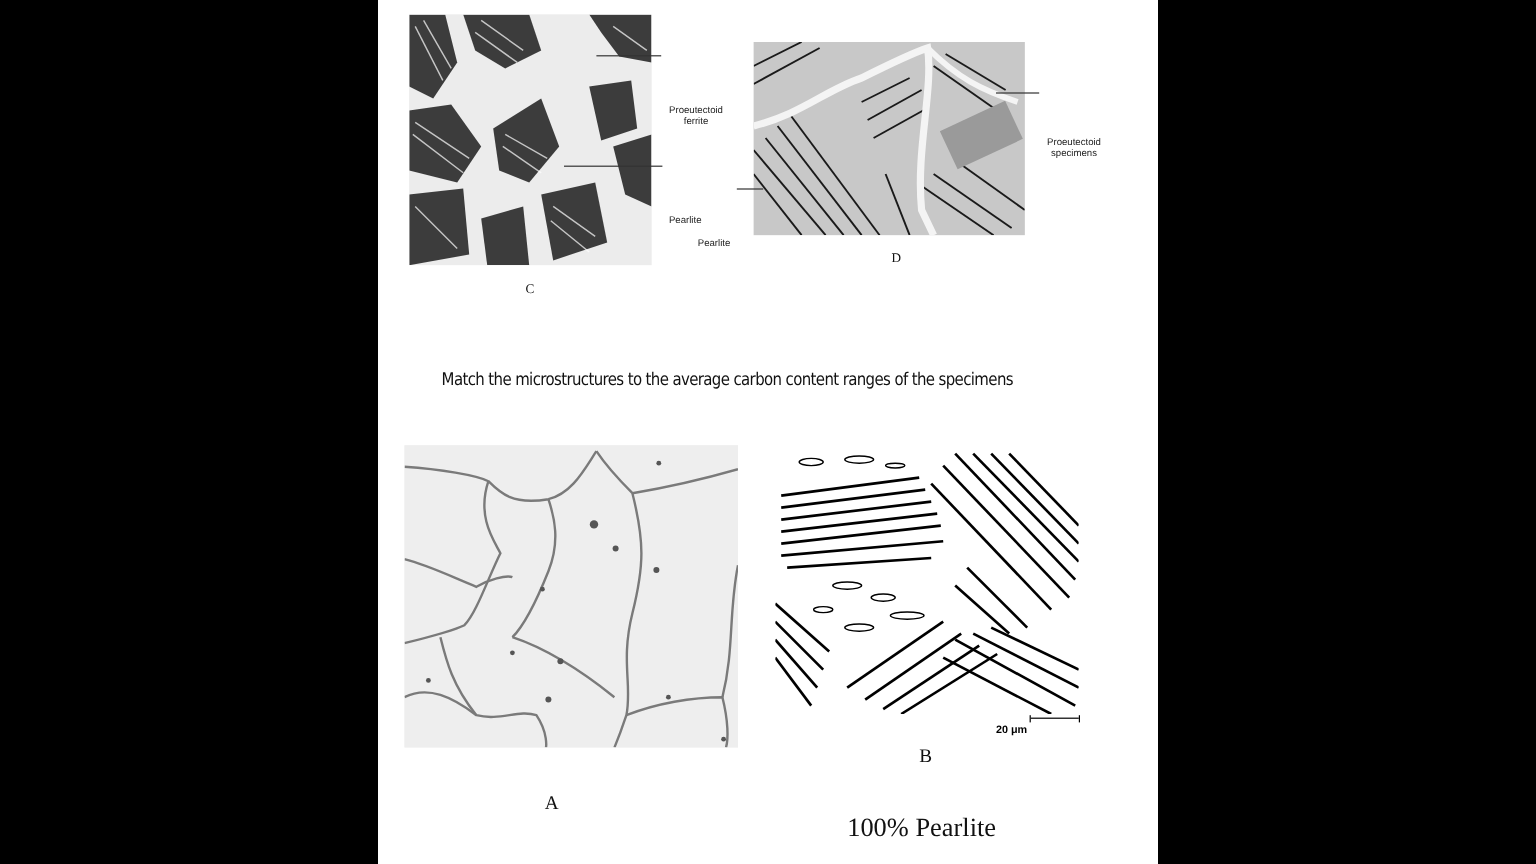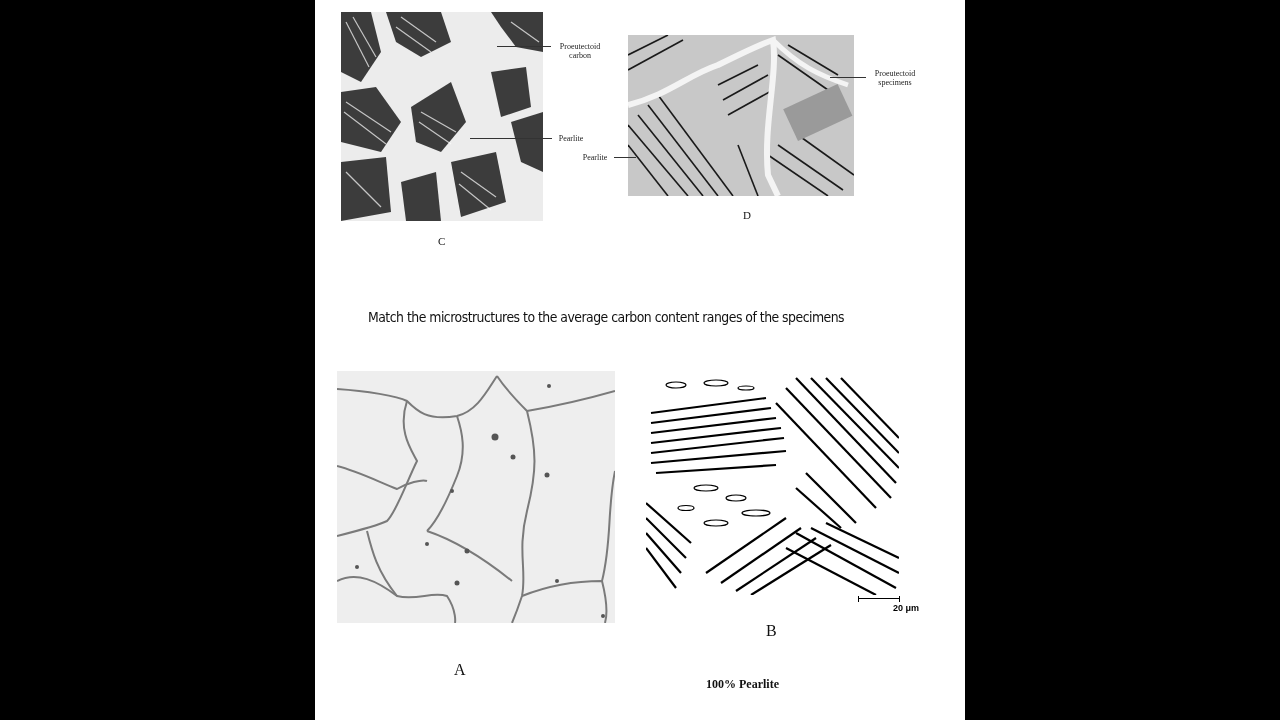--- a/index.html
+++ b/index.html
@@ -10,41 +10,41 @@
   }
   .page {
     position: absolute; left: 315px; top: 0; width: 650px; height: 720px;
     background: #ffffff;
   }
   .micro {
     position: absolute; overflow: hidden; background: #f2f2f2;
   }
   .micro svg { display: block; width: 100%; height: 100%; }
   .callout {
-    position: absolute; font-family: Liberation Serif, serif;
-    font-size: 8px; color: #222; line-height: 9px; text-align: center;
+    position: absolute; font-family: Liberation Sans, sans-serif;
+    font-size: 8px; color: #222; line-height: 9px; text-align: center; margin-top: 45px;
   }
   .leader { position: absolute; height: 1px; background: #333; }
   .fig-label {
     position: absolute; font-family: "Liberation Serif", serif; color: #111;
   }
   .prompt {
     position: absolute; left: 53px; top: 309px; width: 580px;
     font-family: "DejaVu Sans", sans-serif; font-size: 14.5px; color: #111;
     letter-spacing: -0.6px; white-space: nowrap; transform: scaleX(0.86); transform-origin: left top;
   }
   .scalebar {
     position: absolute; left: 858px; top: 596px; width: 40px; height: 6px;
     border-left: 1px solid #000; border-right: 1px solid #000;
   }
   .scalebar::after {
     content: ""; position: absolute; left: 0; right: 0; top: 2px; height: 1px; background: #000;
   }
   .scale-text {
-    position: absolute; left: 893px; top: 603px; font-size: 9px; font-weight: bold; color: #000;
+    position: absolute; left: 830px; top: 603px; font-size: 9px; font-weight: bold; color: #000;
     font-family: "Liberation Sans", sans-serif;
   }
 </style>
 </head>
 <body>
 
 <div class="page"></div>
 
 <div class="micro" style="left:341px;top:12px;width:202px;height:209px;background:#ededed;">
   <svg viewBox="0 0 202 209" preserveAspectRatio="none">
@@ -73,21 +73,21 @@
       <line x1="120" y1="160" x2="155" y2="185"></line>
         <line x1="118" y1="172" x2="150" y2="198"></line>
       <line x1="5" y1="160" x2="40" y2="195"></line>
         <line x1="170" y1="10" x2="198" y2="30"></line>
     </g>
   </svg>
 </div>
 <div class="leader" style="left:497px;top:46px;width:54px;"></div>
 <div class="callout" style="left:552px;top:42px;width:56px;">
   <div>Proeutectoid</div>
-    <div>carbon</div>
+    <div>ferrite</div>
 </div>
 <div class="leader" style="left:470px;top:138px;width:82px;"></div>
 <div class="callout" style="left:553px;top:134px;width:36px;">Pearlite</div>
 <div class="fig-label" style="left:438px;top:235px;font-size:11px;">C</div>
 
 <div class="micro" style="left:628px;top:35px;width:226px;height:161px;background:#cfcfcf;">
   <svg viewBox="0 0 226 161" preserveAspectRatio="none">
     <rect width="226" height="161" fill="#c8c8c8"></rect>
     <g stroke="#1a1a1a" stroke-width="1.6">
       <line x1="0" y1="20" x2="40" y2="0"></line>
@@ -196,13 +196,13 @@
       <ellipse cx="70" cy="150" rx="12" ry="3"></ellipse>
         <ellipse cx="30" cy="12" rx="10" ry="3"></ellipse>
       <ellipse cx="70" cy="10" rx="12" ry="3"></ellipse>
         <ellipse cx="100" cy="15" rx="8" ry="2"></ellipse>
     </g>
   </svg>
 </div>
 <div class="scalebar"></div>
 <div class="scale-text">20 μm</div>
 <div class="fig-label" style="left:766px;top:622px;font-size:16px;">B</div>
-<div class="fig-label" style="left:706px;top:677px;font-size:12px;font-weight:bold;">100% Pearlite</div>
+<div class="fig-label" style="left:706px;top:677px;font-size:22px;">100% Pearlite</div>
 
 </body></html>

